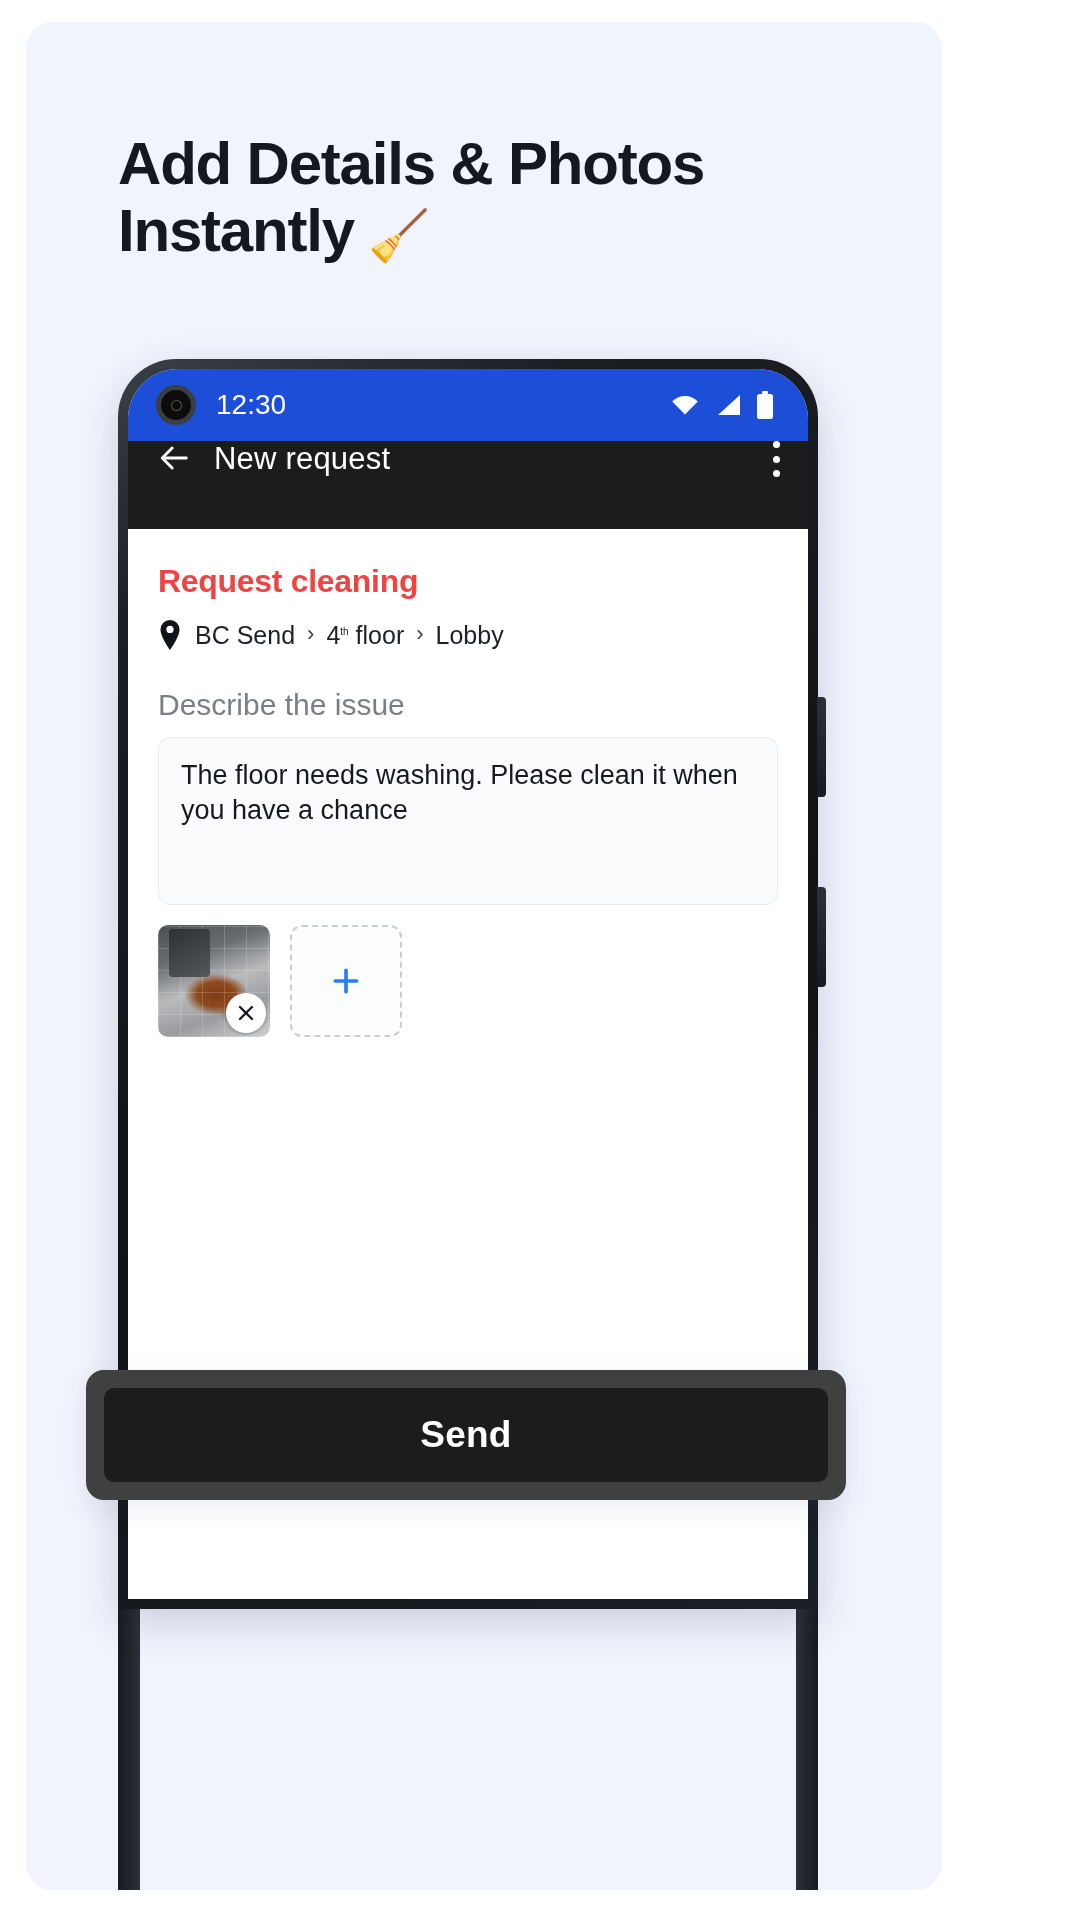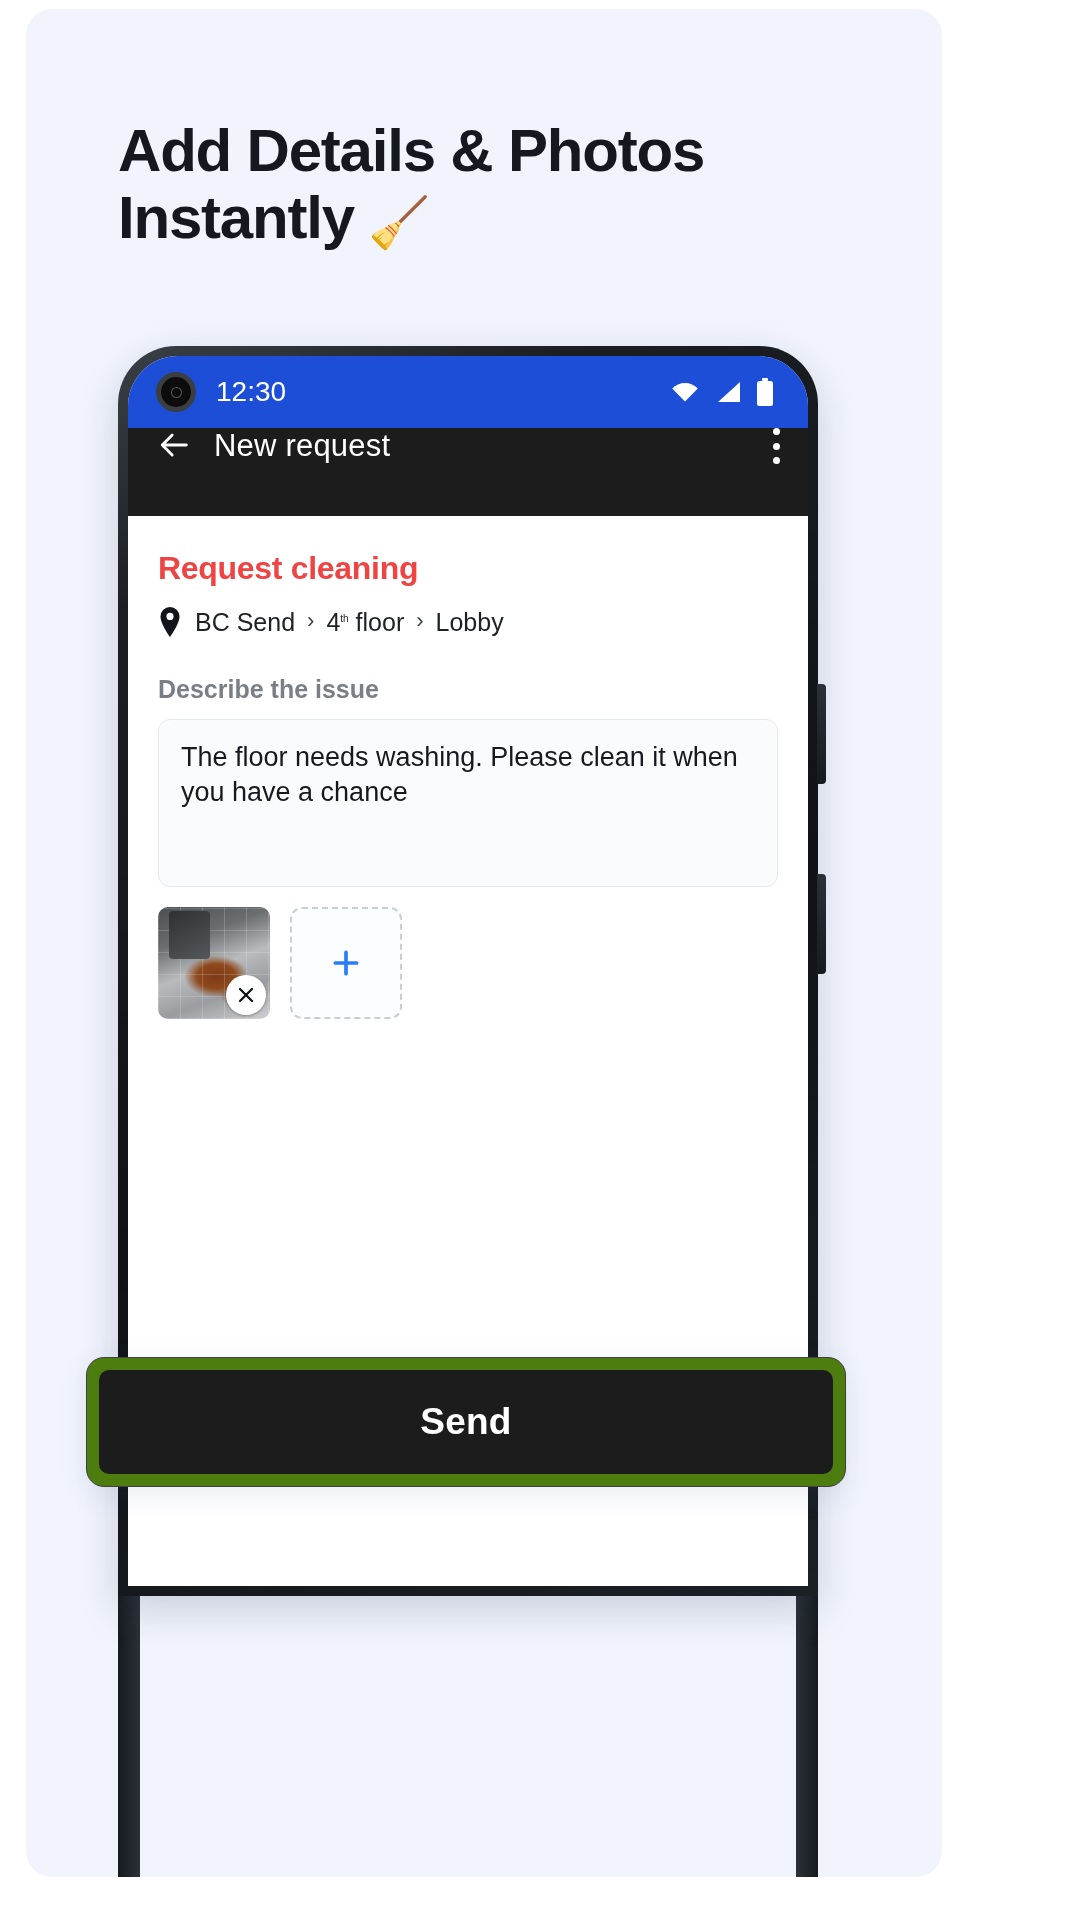--- a/index.html
+++ b/index.html
@@ -6,21 +6,21 @@
   html, body {
     width: 1080px; height: 1920px;
     font-family: "Liberation Sans", sans-serif;
     background: #ffffff;
     overflow: hidden;
   }
 
   
   #promo-card {
     position: absolute;
-    left: 26px; top: 9px;
+    left: 26px; top: 22px;
     width: 916px; height: 1868px;
     background: #f1f4fd;
     border-radius: 26px;
     overflow: hidden;
   }
 
   
   #headline {
     position: absolute;
     left: 92px; top: 108px;
@@ -152,21 +152,21 @@
   }
   #location-pin-icon { width: 24px; height: 30px; flex: 0 0 auto; margin-right: 13px; }
   .crumb-sep {
     margin: 0 12px; color: #3b3f46; font-size: 22px;
     display: inline-block; transform: translateY(-1px);
   }
   .crumb sup { font-size: 10px; vertical-align: super; text-align: right; }
 
   #describe-label {
     margin-top: 38px;
-    font-size: 25px; color: #7a7f87; font-weight: bold;
+    font-size: 30px; color: #7a7f87;
   }
   #issue-textarea {
     margin-top: 15px;
     width: 100%; height: 168px;
     background: #fafbfc;
     border: 1px solid #e7eaee;
     border-radius: 12px;
     padding: 20px 22px;
     font-family: "Liberation Sans", sans-serif;
     font-size: 27px; line-height: 1.3;
@@ -224,23 +224,23 @@
     display: flex; align-items: center; justify-content: center;
     flex: 0 0 auto;
   }
   #plus-icon { width: 34px; height: 34px; }
 
   
   #send-bar-wrapper {
     position: absolute;
     left: 60px; top: 1348px;
     width: 760px; height: 130px;
-    background: #4d7c0f;
+    background: #404040;
     border-radius: 18px;
-    border: 1px solid #404040;
+    border: 6px solid #404040;
     box-shadow: 0 8px 28px rgba(60,80,140,.10);
     padding: 12px;
     display: flex;
   }
   #send-button {
     flex: 1;
     background: #1c1c1c;
     border-radius: 10px;
     display: flex; align-items: center; justify-content: center;
     color: #ffffff;

